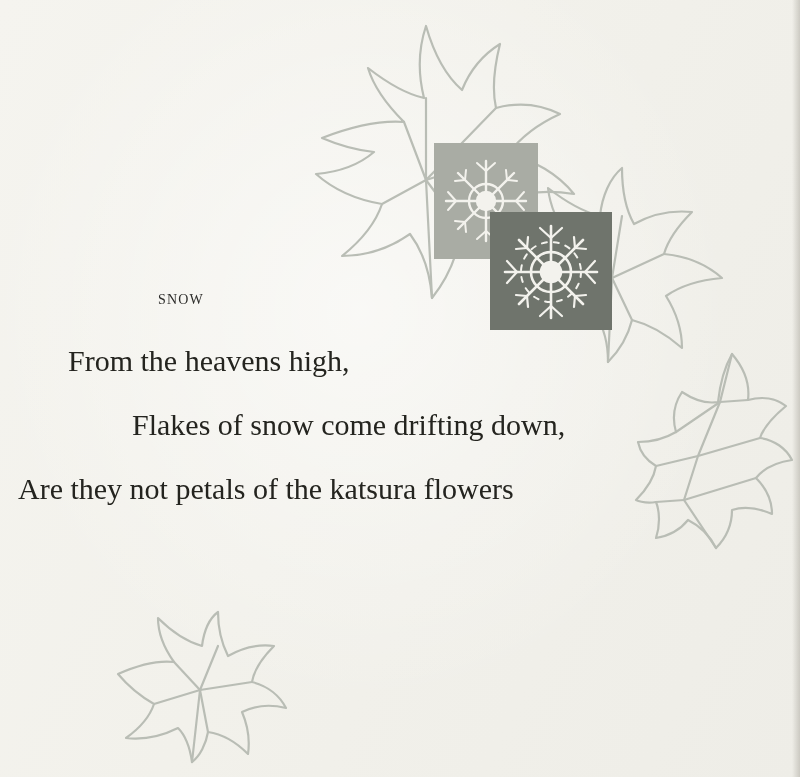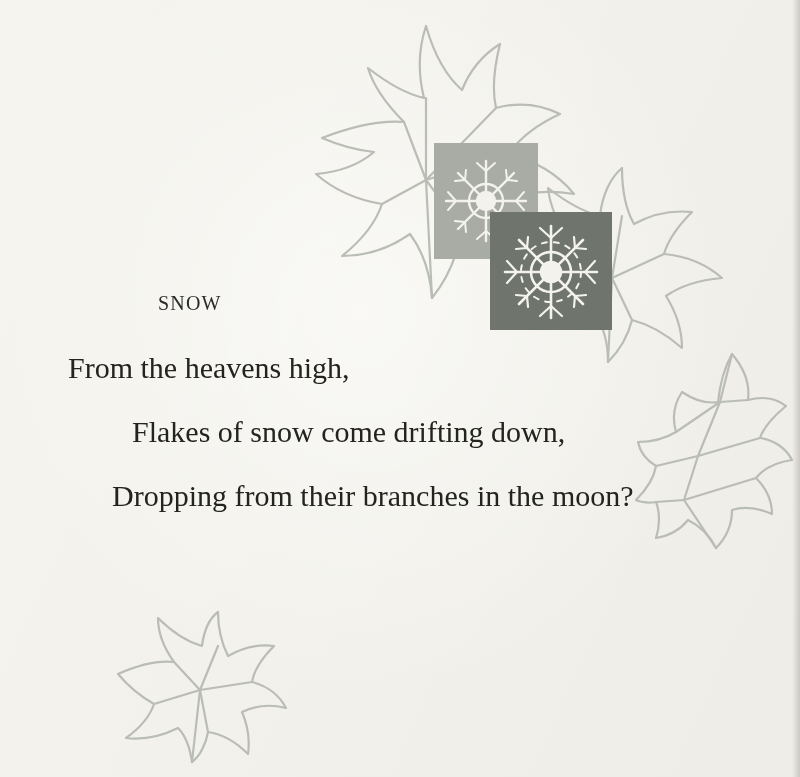--- a/index.html
+++ b/index.html
@@ -65,21 +65,21 @@
   .swatch svg { display: block; }
 
   
   #poem {
     position: absolute;
     left: 0;
     top: 292px;
     width: 560px;
   }
   .poem-title {
-    font-size: 20px;
+    font-size: 14px;
     letter-spacing: 1.2px;
     color: #2b2b29;
     margin: 0 0 36px 158px;
     font-family: "Liberation Serif", serif;
   }
   .poem-line {
     font-size: 30px;
     color: #24241f;
     margin: 0 0 30px 0;
     white-space: nowrap;
@@ -245,17 +245,17 @@
         </g>
       </svg>
     </div>
 
   </div>
 
   <div id="poem">
     <div class="poem-title">SNOW</div>
     <p class="poem-line indent-0">From the heavens high,</p>
     <p class="poem-line indent-1">Flakes of snow come drifting down,</p>
-    <p class="poem-line indent-3">Dropping from their branches in the moon?</p>
+    <p class="poem-line indent-2">Are they not petals of the katsura flowers</p>
   </div>
 
   <div id="page-edge"></div>
 </div>
 
 </body></html>

